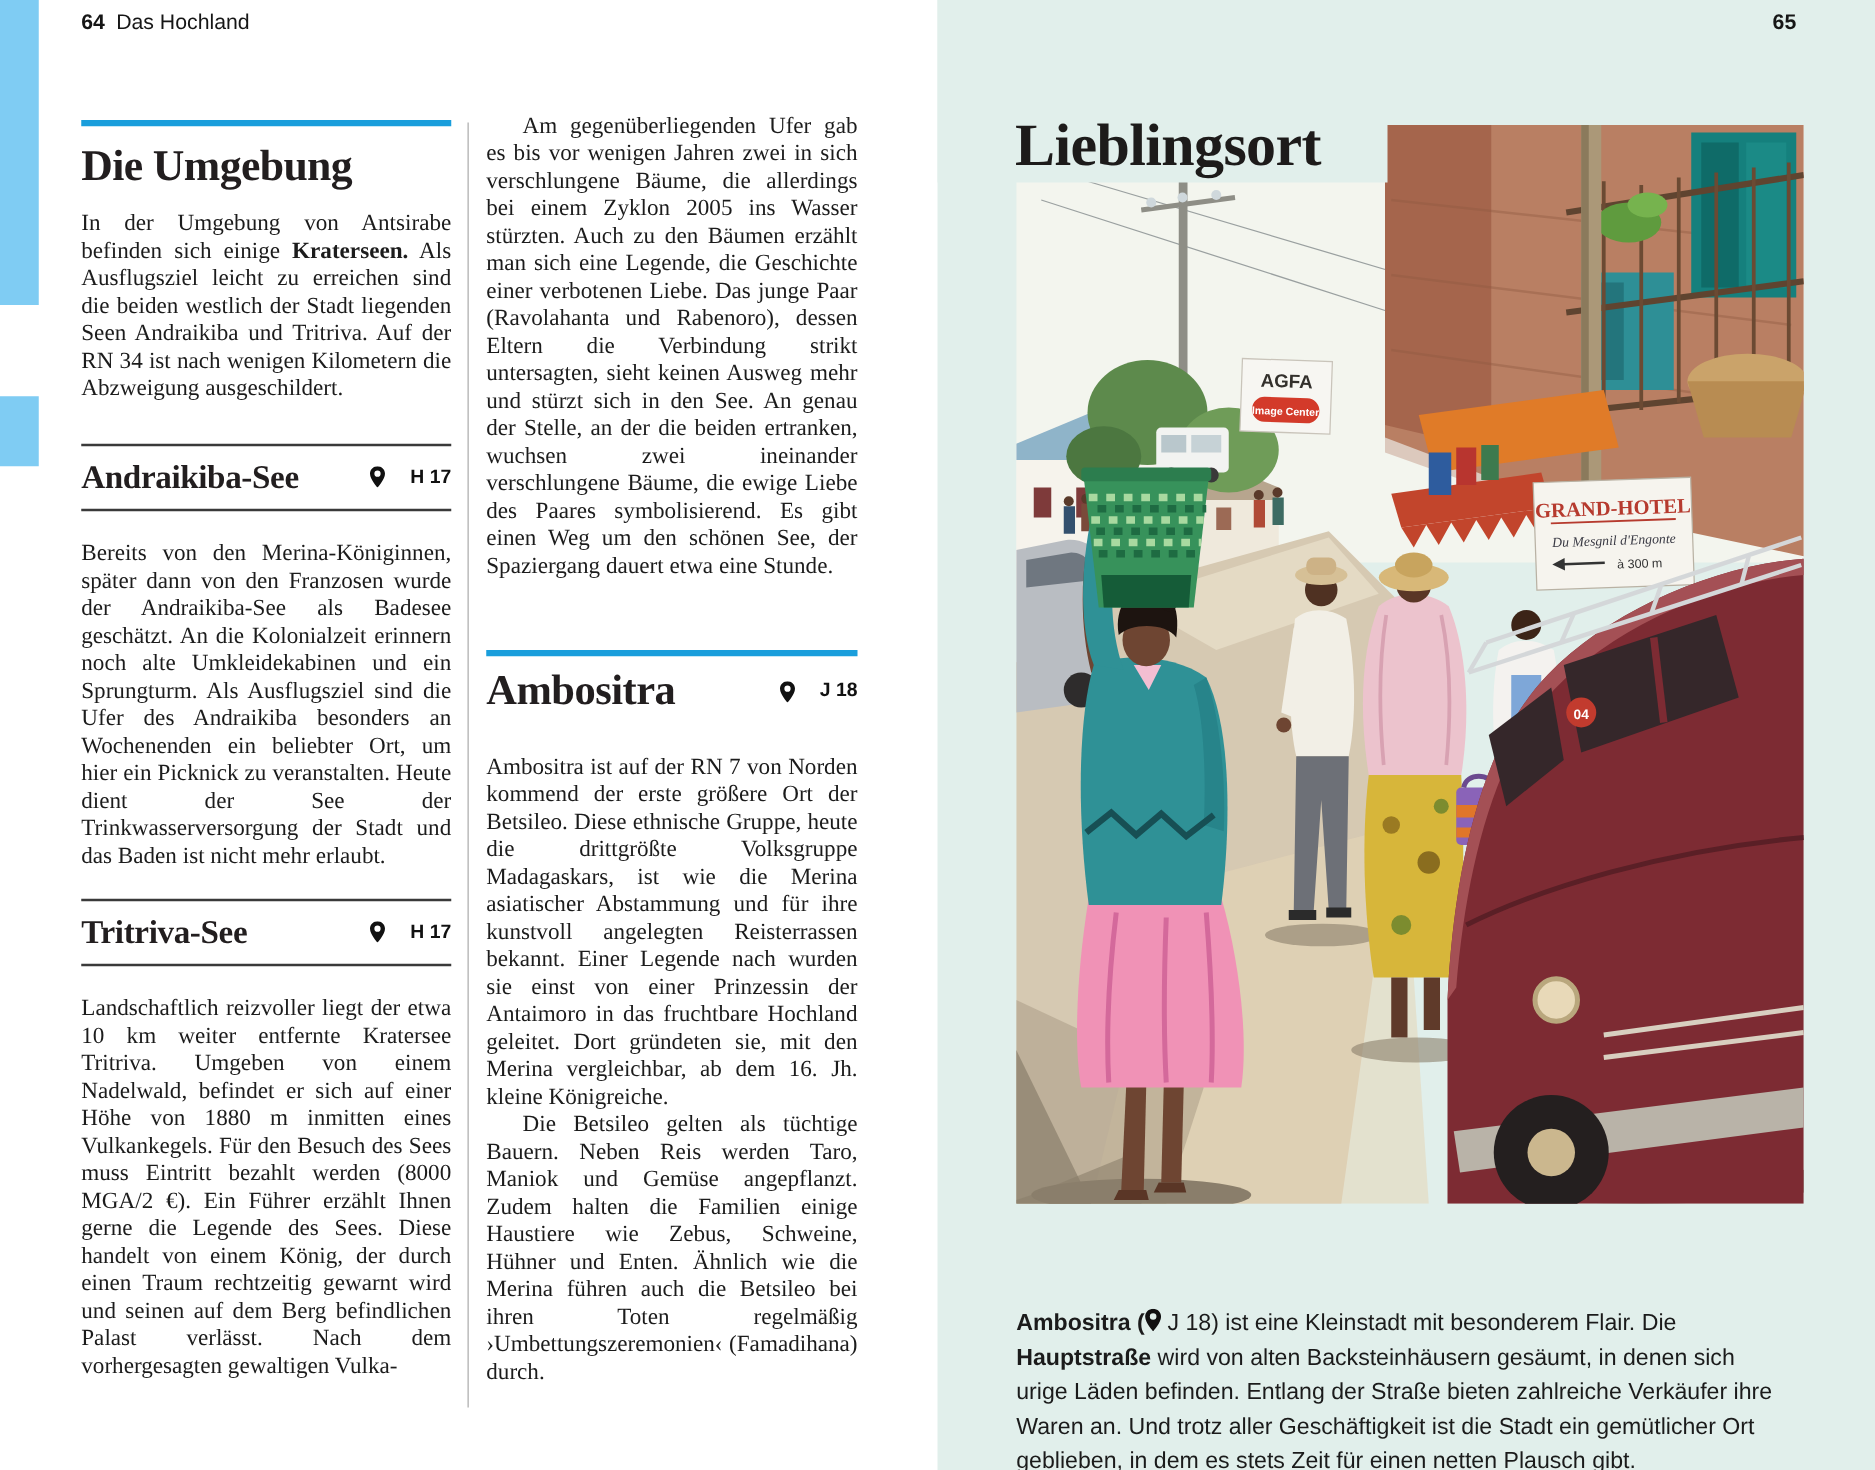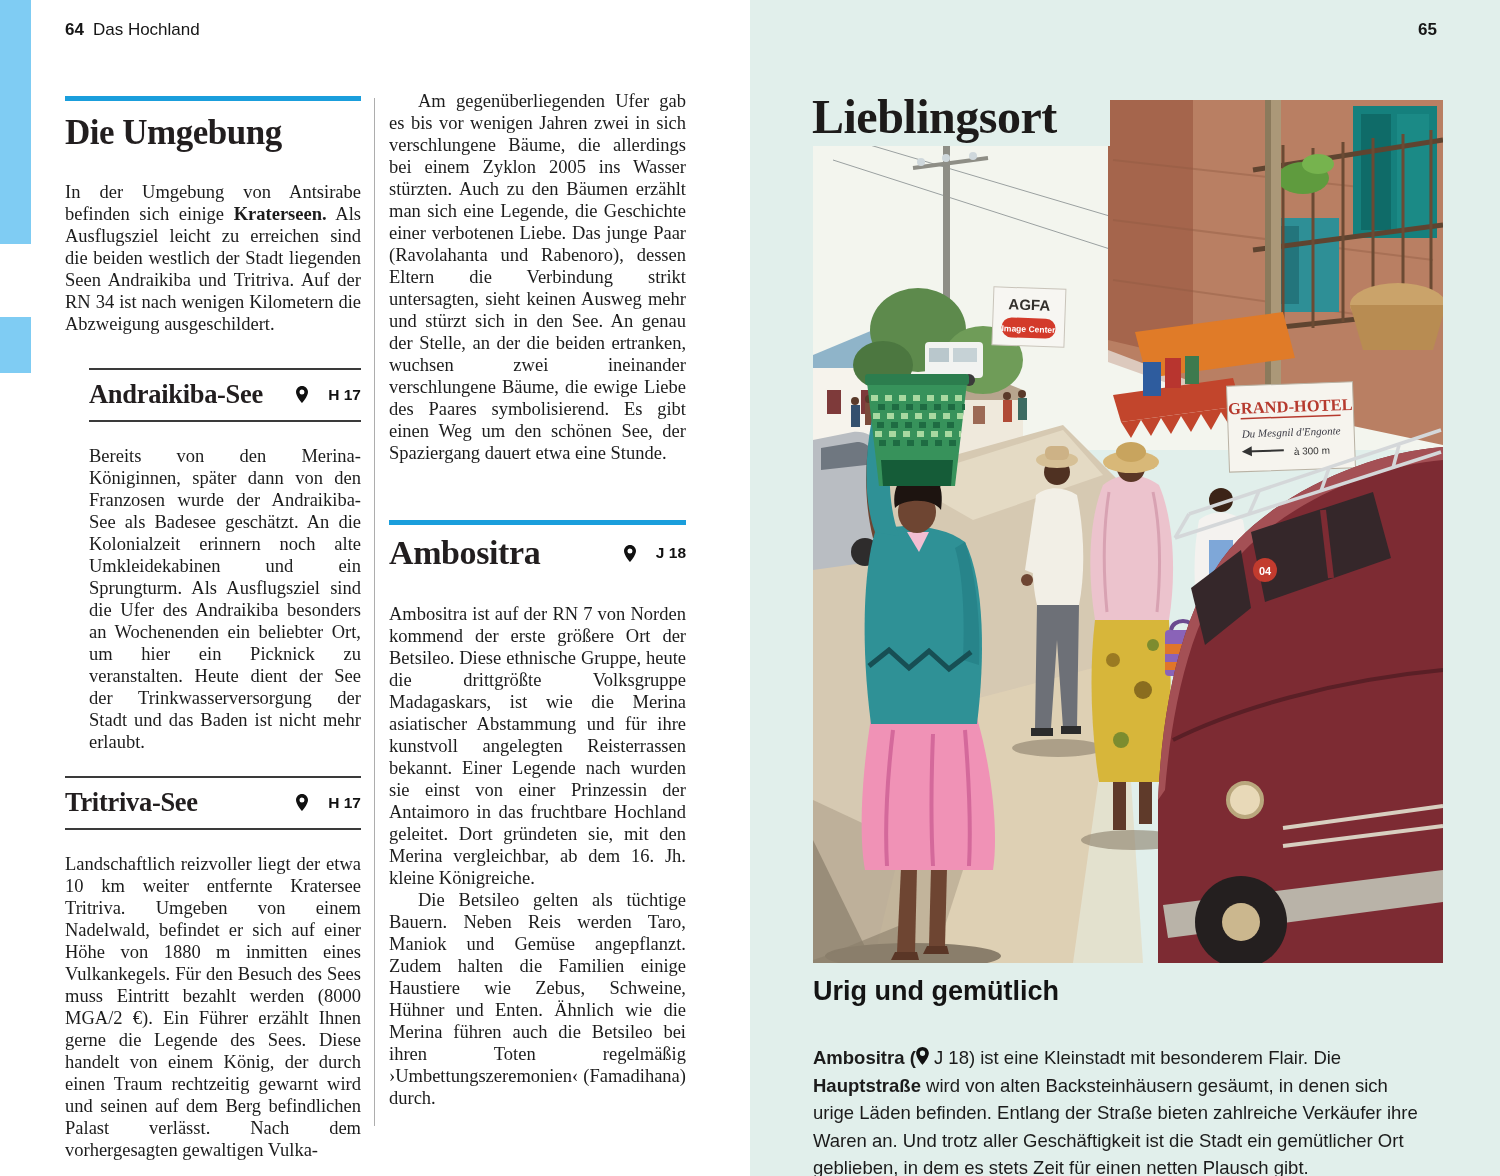--- a/index.html
+++ b/index.html
@@ -4,37 +4,37 @@
 <style>
   html,body{margin:0;padding:0;background:#ffffff;}
   .spread{position:relative;width:1500px;height:1176px;background:#ffffff;overflow:hidden;
           font-family:"Liberation Sans",sans-serif;color:#1e1e1e;}
   
   .edge-bar{position:absolute;background:#7fccf3;}
   .edge-bar.tall-left{left:0;top:0;width:31px;height:244px;}
   .edge-bar.small-left{left:0;top:317px;width:31px;height:56px;}
   .edge-bar.small-right{right:0;top:317px;width:32px;height:56px;}
   
-  .folio{position:absolute;top:20px;font-size:17px;color:#161616;}
+  .folio{position:absolute;top:8px;font-size:17px;color:#161616;}
   .folio-left{left:65px;}
   .folio-left b{font-weight:bold;margin-right:9px;}
   .folio-right{right:63px;font-weight:bold;}
   
   .col{position:absolute;}
   .col1{left:65px;top:96px;width:296px;}
   .col2{left:389px;top:90px;width:297px;}
   .col-divider{position:absolute;left:374px;top:98px;width:1px;height:1028px;background:#adadad;}
   .serif{font-family:"Liberation Serif",serif;font-size:18.5px;line-height:22px;
          text-align:justify;color:#1c1c1c;}
   .serif p{margin:0;}
   .blue-rule{height:5px;background:#1a9edc;}
   .thin-rule{height:2px;background:#3a3a3a;}
   h1.article-title{font-family:"Liberation Serif",serif;font-weight:bold;color:#221e1f;
      font-size:35px;line-height:43px;margin:10px 0 0 0;letter-spacing:-.5px;}
-  .intro{margin-top:27px;}
+  .intro{margin-top:14px;}
   .section-block{margin-top:0;}
   .sec-head{display:flex;justify-content:space-between;align-items:center;padding:9px 0 10px 0;}
   .sec-title{font-family:"Liberation Serif",serif;font-weight:bold;font-size:26.5px;
      color:#221e1f;letter-spacing:-.3px;}
   .map-ref{display:flex;align-items:center;gap:20px;font-weight:bold;font-size:15.5px;color:#111;}
   .map-ref svg{display:block;}
   .sec-body{margin-top:23px;}
   .big-sec-title{font-family:"Liberation Serif",serif;font-weight:bold;font-size:34px;
      color:#221e1f;letter-spacing:-.4px;}
   .amb-head{display:flex;justify-content:space-between;align-items:center;margin-top:9px;}
@@ -69,21 +69,21 @@
   <div class="col-divider"></div>
 
   <div class="col col1">
     <div class="blue-rule"></div>
     <h1 class="article-title"><span>Die Umgebung</span><br>
        </h1>
     <div class="serif intro">
         <p><span>In der Umgebung von Antsirabe befinden sich einige </span><b class="inline-bold">Kraterseen.</b><span> Als Ausflugsziel leicht zu erreichen sind die beiden westlich der Stadt liegenden Seen Andraikiba und Tritriva. Auf der RN 34 ist nach wenigen Kilometern die Abzweigung ausgeschildert.</span></p>
       </div>
 
-    <div class="section-block" style="margin-top:33px;margin-left:24px;">
+    <div class="section-block" style="margin-top:33px;">
       <div class="thin-rule"></div>
       <div class="sec-head">
         <span class="sec-title">Andraikiba-See</span>
         <span class="map-ref">
           <svg width="12" height="17" viewBox="0 0 12 17">
               <path fill="#111" d="M6 0C2.7 0 0 2.7 0 6c0 4.5 6 11 6 11s6-6.5 6-11c0-3.3-2.7-6-6-6zm0 8.4A2.5 2.5 0 1 1 6 3.4a2.5 2.5 0 0 1 0 5z"></path>
             </svg>
           <span>H 17</span>
         </span>
       </div>
@@ -366,21 +366,20 @@
             <line x1="66" y1="343" x2="146" y2="343"></line>
           </g>
         </g>
       </svg>
     </div>
 
     <div class="title-box">
       <h2 class="feature-title">Lieblingsort</h2>
     </div>
 
-    <h3 class="caption-head">Urig und gemütlich</h3>
     <div class="caption-body">
       <b>Ambositra</b><b><span> (</span></b><span class="pin"><svg width="13" height="18" viewBox="0 0 12 17">
             <path fill="#111" d="M6 0C2.7 0 0 2.7 0 6c0 4.5 6 11 6 11s6-6.5 6-11c0-3.3-2.7-6-6-6zm0 8.4A2.5 2.5 0 1 1 6 3.4a2.5 2.5 0 0 1 0 5z"></path>
           </svg></span><span>&nbsp;</span><span>J 18</span><span>) ist eine Kleinstadt mit besonderem Flair. Die </span><b>Hauptstraße</b><span> wird von alten Backsteinhäusern gesäumt, in denen sich urige Läden befinden. Entlang der Straße bieten zahlreiche Verkäufer ihre Waren an. Und trotz aller Geschäftigkeit ist die Stadt ein gemütlicher Ort geblieben, in dem es stets Zeit für einen netten Plausch gibt.</span>
     </div>
   </div>
 
 </div>
 
 </body></html>

